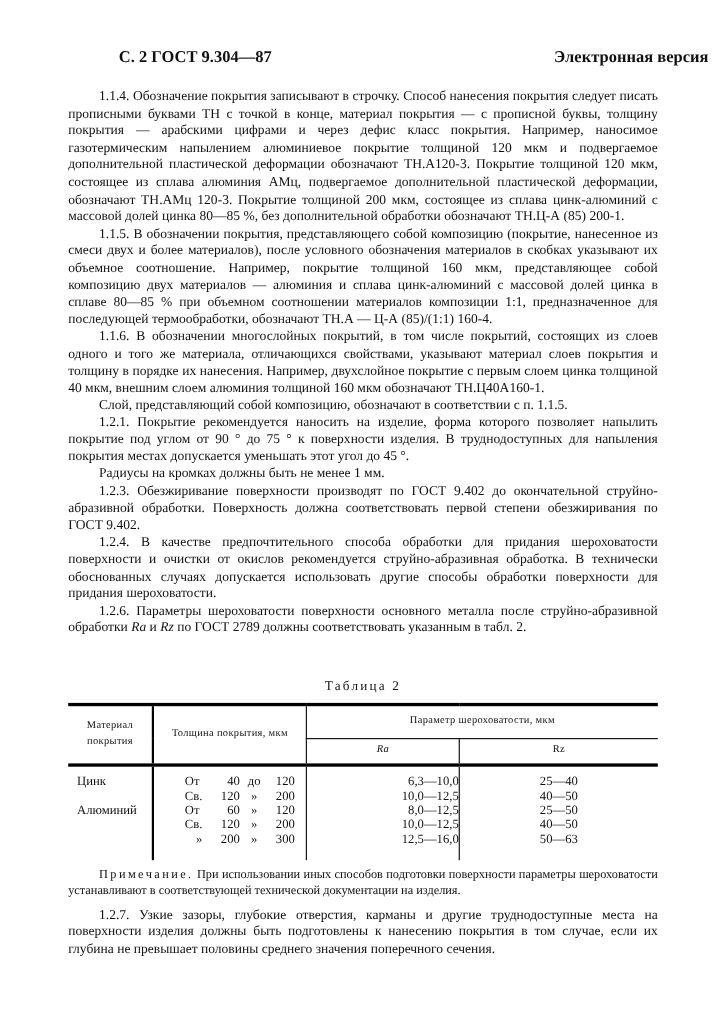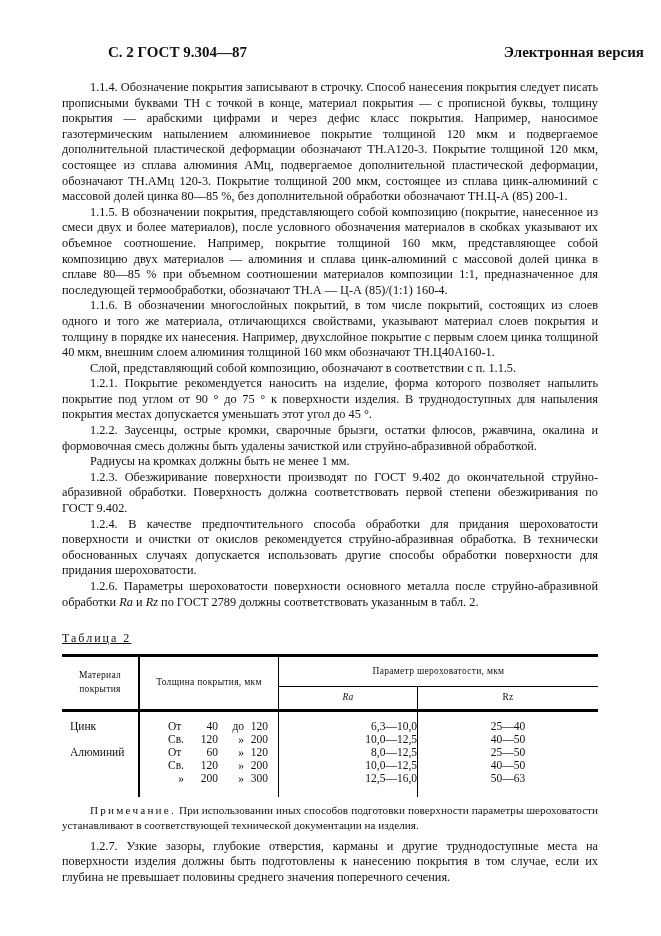--- a/index.html
+++ b/index.html
@@ -13,22 +13,22 @@
     display: flex; justify-content: space-between;
     font-weight: bold; font-size: 15px; margin-left: 46px;
   }
   .content {
     position: absolute; top: 80px; left: 62px; width: 536px;
     font-size: 12.3px; line-height: 15.6px;
   }
   p { margin: 0; text-align: justify; text-indent: 28px; }
   p.section-title { font-weight: bold; font-size: 12px; }
   .table-caption {
-    text-align: left; letter-spacing: 2px; font-size: 12px;
-    margin-top: 21px; margin-bottom: 7px; text-decoration: underline;
+    text-align: center; letter-spacing: 2px; font-size: 12px;
+    margin-top: 37px; margin-bottom: 7px;
   }
   table.roughness {
     width: 100%; border-collapse: collapse;
     font-size: 11.5px; line-height: 13.5px;
   }
   table.roughness th {
     font-weight: normal; font-size: 9.5px; letter-spacing: 0.3px;
     padding: 0; vertical-align: middle; text-align: center;
   }
   .tbl-top { border-top: 3px solid #000; }
@@ -42,21 +42,21 @@
   td { padding: 0; vertical-align: top; }
   td.cell-mat { padding-top: 8px; padding-left: 8px; padding-bottom: 12px; }
   td.cell-thick { border-left: 2px solid #000; padding-top: 8px; padding-left: 28px; }
   td.cell-ra { border-left: 1px solid #000; padding-top: 8px; padding-left: 23px; }
   td.cell-rz { border-left: 1px solid #000; padding-top: 8px; text-align: center; }
   .line { height: 13px; white-space: pre; }
   .thick-line { display: flex; }
   .thick-line span { display: inline-block; }
   .t-a { width: 26px; }
   .t-b { width: 24px; text-align: right; }
-  .t-c { width: 26px; text-align: right; }
+  .t-c { width: 26px; text-align: center; }
   .t-d { width: 24px; text-align: right; }
   .ra-line { text-align: right; }
   .note {
     margin-top: 6px; font-size: 11.2px; line-height: 15px;
   }
   .note .note-label { letter-spacing: 2.2px; }
   .after-note { margin-top: 6px; }
   i { font-style: italic; }
 </style>
 </head>
@@ -66,21 +66,20 @@
   <span>С. 2 ГОСТ 9.304—87</span>
   <span>Электронная версия</span>
 </div>
 
 <div class="content">
   <p>1.1.4. Обозначение покрытия записывают в строчку. Способ нанесения покрытия следует писать прописными буквами ТН с точкой в конце, материал покрытия — с прописной буквы, толщину покрытия — арабскими цифрами и через дефис класс покрытия. Например, наносимое газотермическим напылением алюминиевое покрытие толщиной 120 мкм и подвергаемое дополнительной пластической деформации обозначают ТН.А120-3. Покрытие толщиной 120 мкм, состоящее из сплава алюминия АМц, подвергаемое дополнительной пластической деформации, обозначают ТН.АМц 120-3. Покрытие толщиной 200 мкм, состоящее из сплава цинк-алюминий с массовой долей цинка 80—85 %, без дополнительной обработки обозначают ТН.Ц-А (85) 200-1.</p>
   <p>1.1.5. В обозначении покрытия, представляющего собой композицию (покрытие, нанесенное из смеси двух и более материалов), после условного обозначения материалов в скобках указывают их объемное соотношение. Например, покрытие толщиной 160 мкм, представляющее собой композицию двух материалов — алюминия и сплава цинк-алюминий с массовой долей цинка в сплаве 80—85 % при объемном соотношении материалов композиции 1:1, предназначенное для последующей термообработки, обозначают ТН.А — Ц-А (85)/(1:1) 160-4.</p>
   <p>1.1.6. В обозначении многослойных покрытий, в том числе покрытий, состоящих из слоев одного и того же материала, отличающихся свойствами, указывают материал слоев покрытия и толщину в порядке их нанесения. Например, двухслойное покрытие с первым слоем цинка толщиной 40 мкм, внешним слоем алюминия толщиной 160 мкм обозначают ТН.Ц40А160-1.</p>
   <p>Слой, представляющий собой композицию, обозначают в соответствии с п. 1.1.5.</p>
   <p>1.2.1. Покрытие рекомендуется наносить на изделие, форма которого позволяет напылить покрытие под углом от 90 ° до 75 ° к поверхности изделия. В труднодоступных для напыления покрытия местах допускается уменьшать этот угол  до 45 °.</p>
-  <p>1.2.2. Заусенцы, острые кромки, сварочные брызги, остатки флюсов, ржавчина, окалина и формовочная смесь должны быть удалены зачисткой или струйно-абразивной обработкой.</p>
   <p>Радиусы на кромках должны быть не менее 1 мм.</p>
   <p>1.2.3. Обезжиривание поверхности производят по ГОСТ 9.402 до окончательной струйно-абразивной обработки. Поверхность должна соответствовать первой степени обезжиривания по ГОСТ 9.402.</p>
   <p>1.2.4. В качестве предпочтительного способа обработки для придания шероховатости поверхности и очистки от окислов рекомендуется струйно-абразивная обработка. В технически обоснованных случаях допускается использовать другие способы обработки поверхности для придания шероховатости.</p>
   <p><span>1.2.6. Параметры шероховатости поверхности основного металла после струйно-абразивной обработки </span><i>Ra</i><span> и </span><i>Rz</i><span> по ГОСТ 2789 должны соответствовать указанным в табл. 2.</span></p>
 
   <div class="table-caption">Таблица 2</div>
 
   <table class="roughness">
     <thead>
       <tr class="tbl-top">

